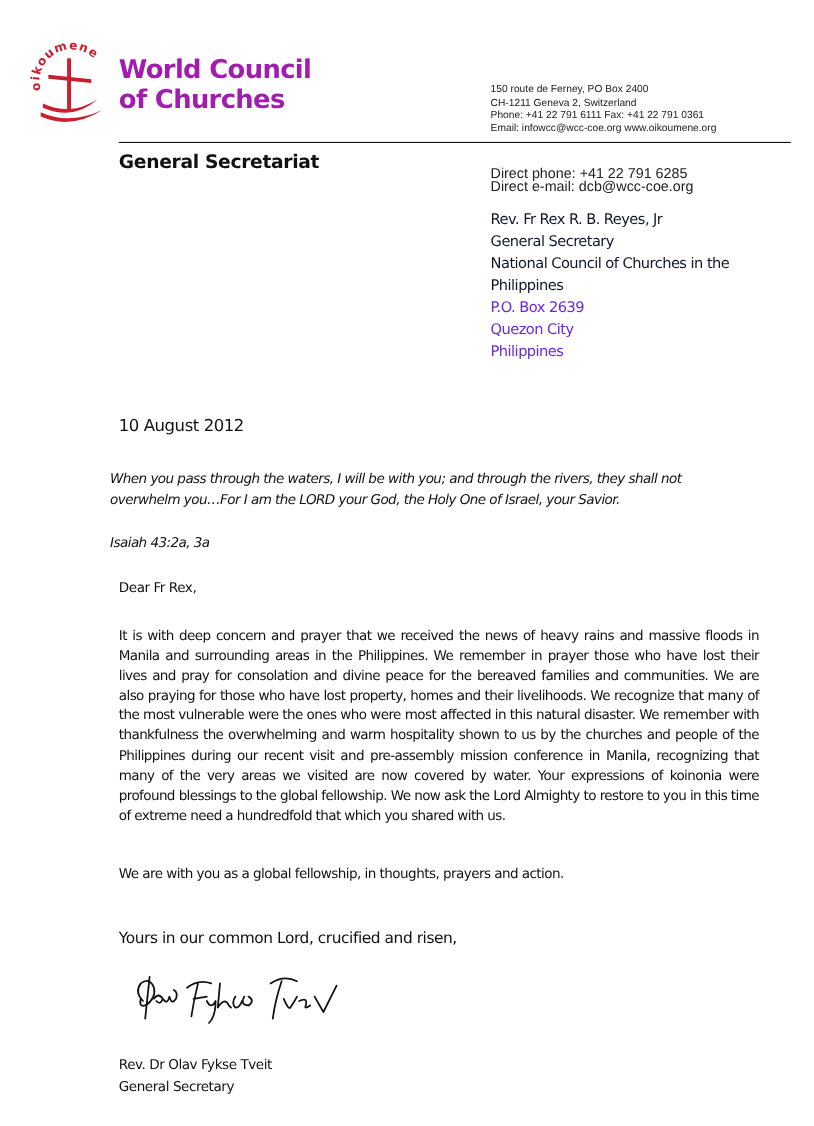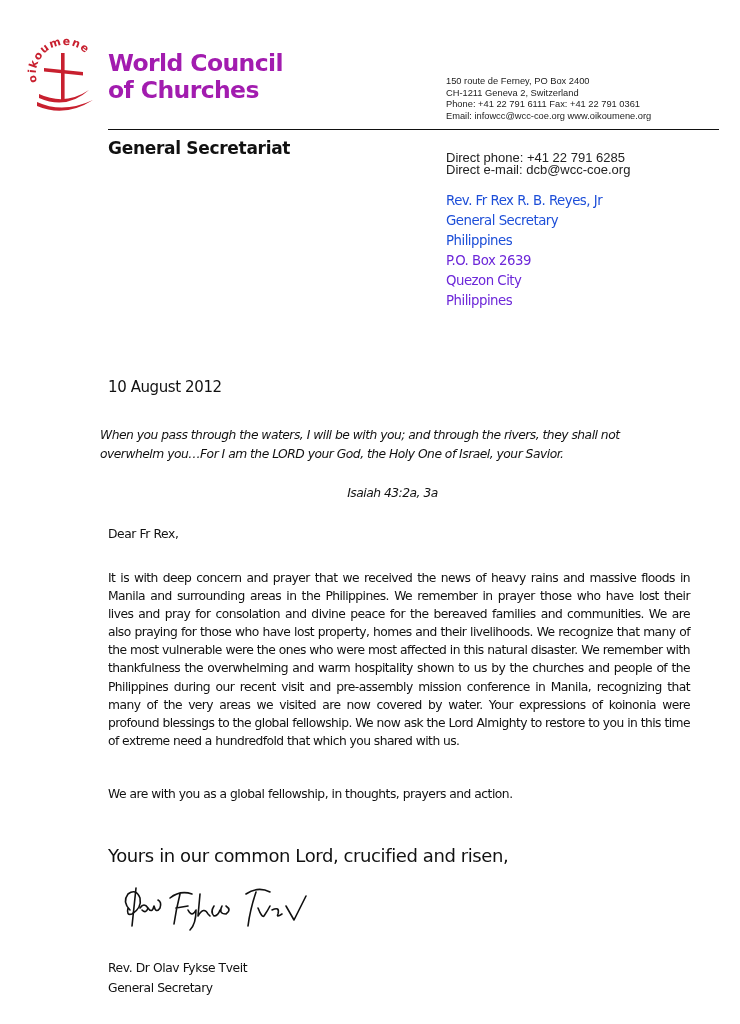--- a/index.html
+++ b/index.html
@@ -22,47 +22,47 @@
       left: 108px; top: 138px; font-family: "DejaVu Sans", sans-serif; font-weight: bold;
       font-size: 17px; color: #111; letter-spacing: -0.3px;
     }
     .direct {
       left: 446px; top: 152px; font-size: 13px; line-height: 11.5px; color: #222;
     }
     .recipient {
       left: 446px; top: 191px; font-family: "DejaVu Sans", sans-serif; font-size: 13.3px;
       line-height: 20px; letter-spacing: -0.5px;
     }
-    .recipient .dark { color: #1d4ed8; }
+    .recipient .dark { color: #0f172a; }
     .recipient .grey { color: #6d28d9; }
     .date {
       left: 108px; top: 378px; font-family: "DejaVu Sans", sans-serif; font-size: 15px;
       letter-spacing: -0.4px;
     }
     .verse {
       left: 100px; top: 426px; width: 585px; text-align: left;
       font-family: "DejaVu Sans", sans-serif; font-style: italic; font-size: 12.3px;
       line-height: 19px; letter-spacing: -0.5px;
     }
     .ref {
-      left: 100px; top: 486px; width: 585px; text-align: center;
+      left: 100px; top: 486px; width: 585px; 
       font-family: "DejaVu Sans", sans-serif; font-style: italic; font-size: 12.3px; letter-spacing: -0.5px;
     }
     .salutation {
       left: 108px; top: 527px; font-family: "DejaVu Sans", sans-serif; font-size: 12.3px; letter-spacing: -0.4px;
     }
     .body-para {
       left: 108px; top: 569px; width: 582px; text-align: justify;
       font-family: "DejaVu Sans", sans-serif; font-size: 12.3px; line-height: 18.1px; letter-spacing: -0.55px;
     }
     .closing-para {
       left: 108px; top: 787px; font-family: "DejaVu Sans", sans-serif; font-size: 12.3px; letter-spacing: -0.5px;
     }
     .valediction {
-      left: 108px; top: 845px; font-family: "DejaVu Sans", sans-serif; font-size: 18px; letter-spacing: -0.4px;
+      left: 108px; top: 845px; font-family: "DejaVu Sans", sans-serif; font-size: 14px; letter-spacing: -0.4px;
     }
     .signature { left: 118px; top: 880px; width: 210px; height: 60px; }
     .signer {
       left: 108px; top: 958px; font-family: "DejaVu Sans", sans-serif; font-size: 12.3px;
       line-height: 20px; letter-spacing: -0.4px;
     }
   </style>
 </head>
 <body>
 
@@ -100,20 +100,21 @@
 <div class="abs dept">General Secretariat</div>
 
 <div class="abs direct">
   <div>Direct phone: +41 22 791 6285</div>
   <div>Direct e-mail: dcb@wcc-coe.org</div>
 </div>
 
 <div class="abs recipient">
   <div class="dark">Rev. Fr Rex R. B. Reyes, Jr</div>
   <div class="dark">General Secretary</div>
+  <div class="dark">National Council of Churches in the</div>
   <div class="dark">Philippines</div>
   <div class="grey">P.O. Box 2639</div>
   <div class="grey">Quezon City</div>
   <div class="grey">Philippines</div>
 </div>
 
 <div class="abs date">10 August 2012</div>
 
 <div class="abs verse">When you pass through the waters, I will be with you; and through the rivers, they shall not overwhelm you…For I am the LORD your God, the Holy One of Israel, your Savior.</div>
 <div class="abs ref">Isaiah 43:2a, 3a</div>

